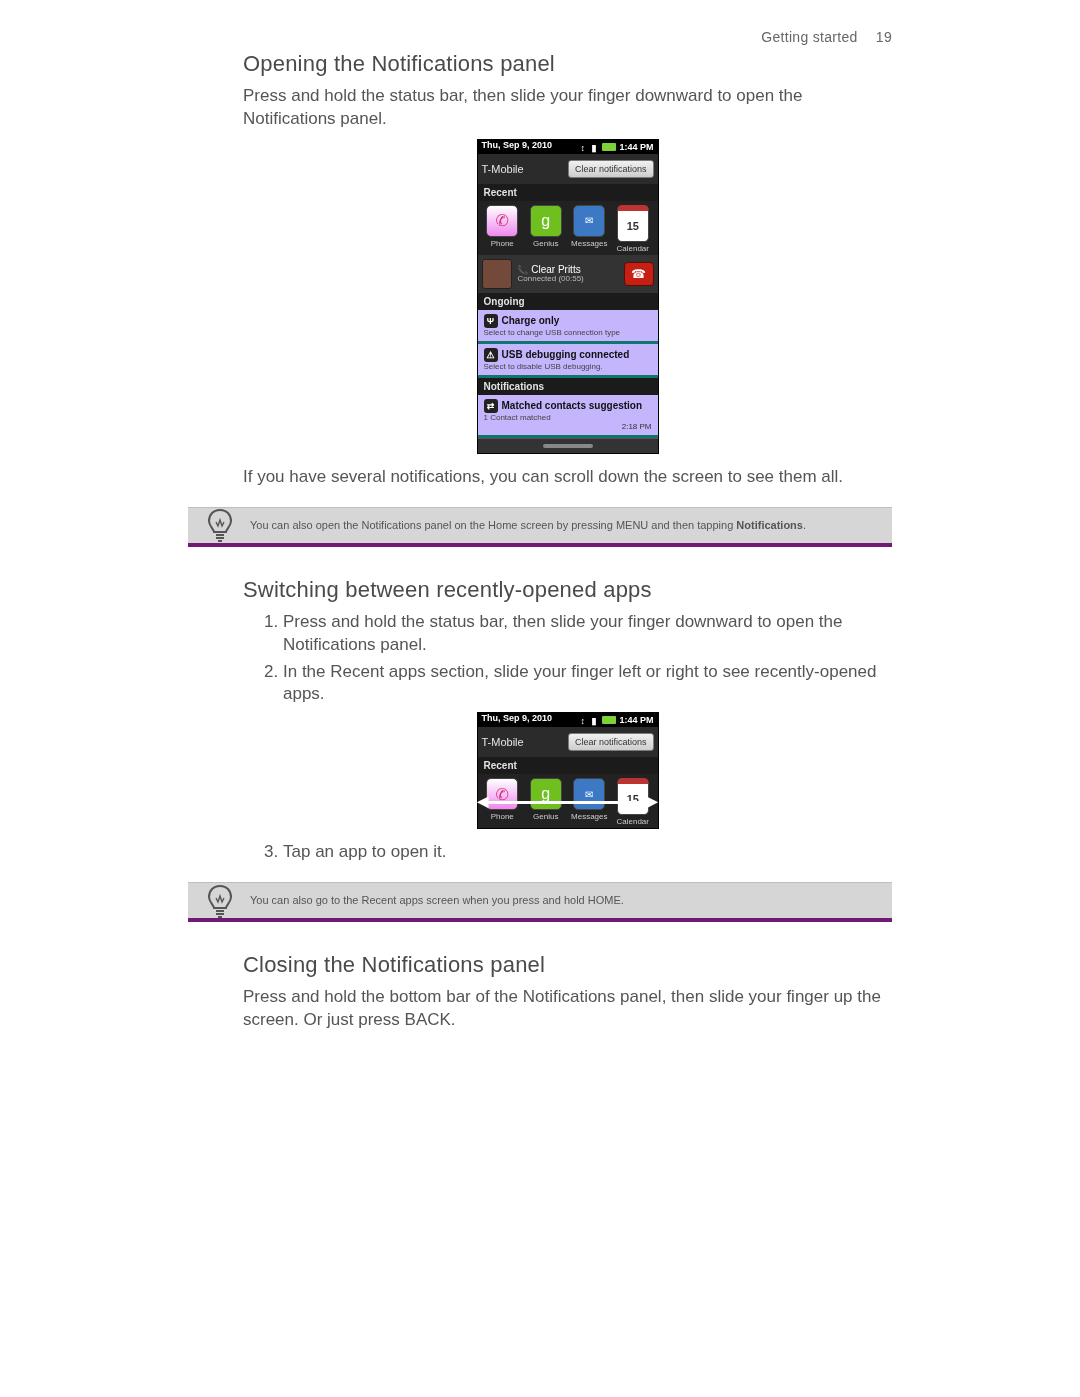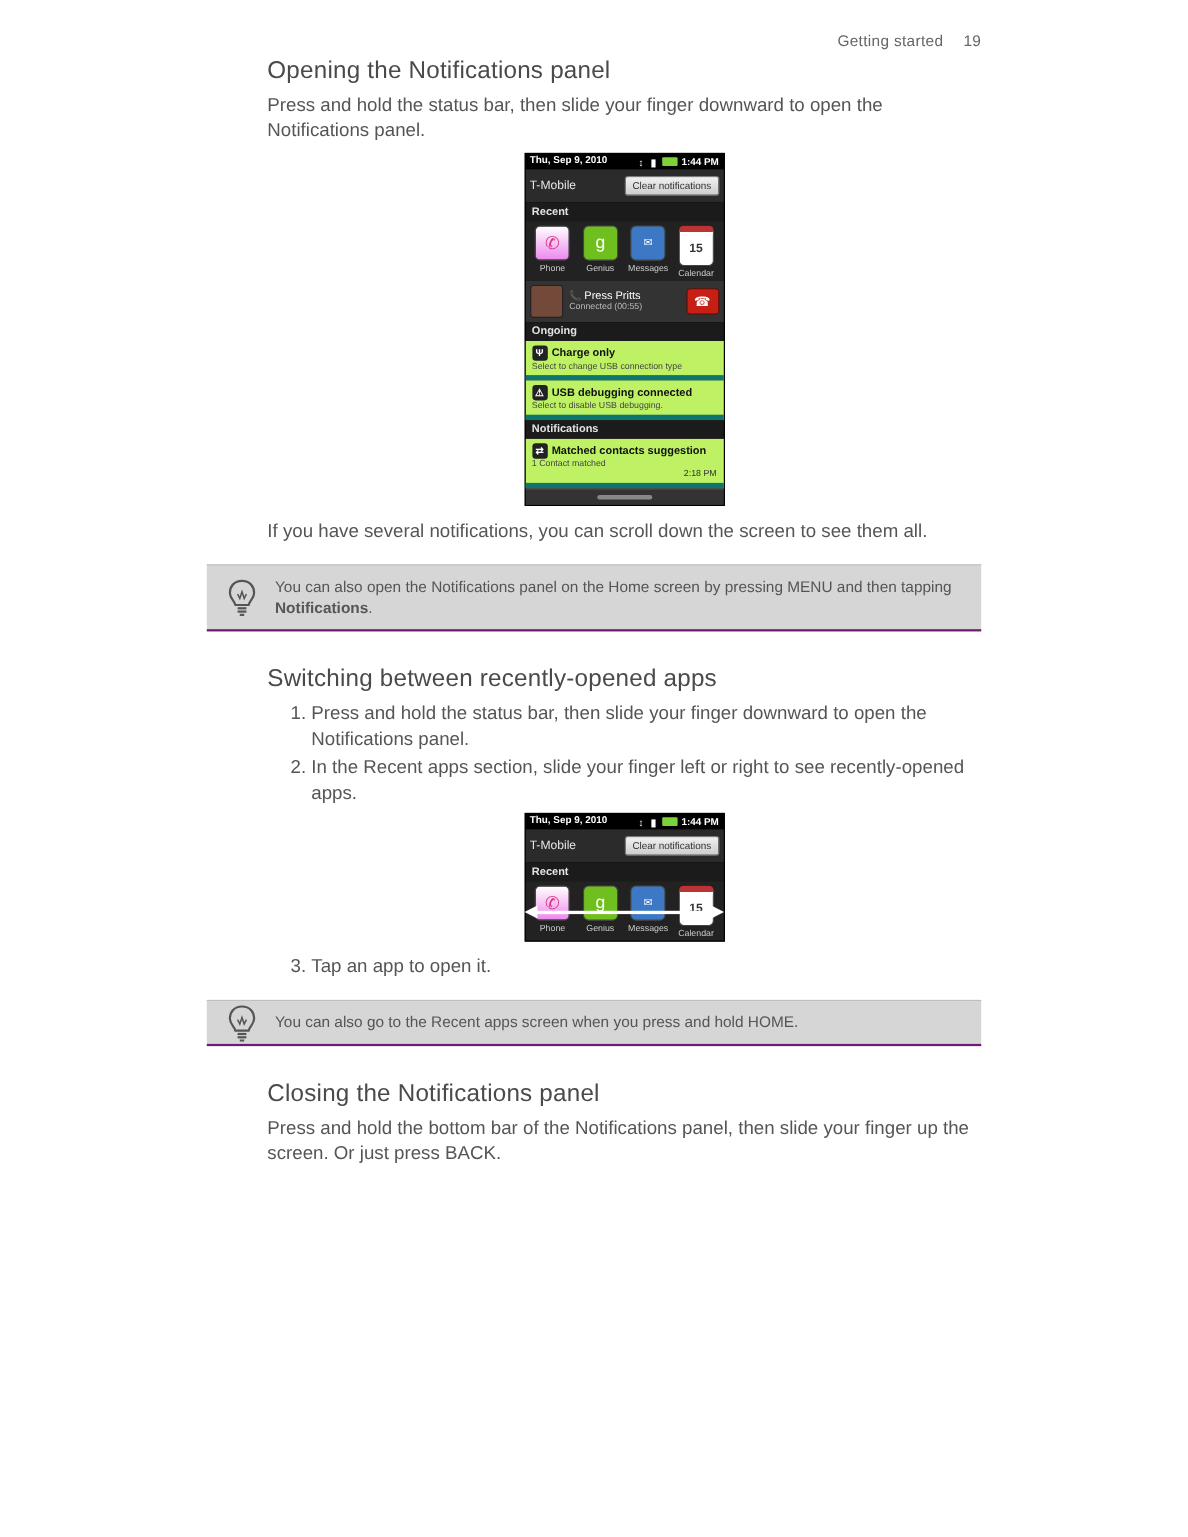--- a/index.html
+++ b/index.html
@@ -62,25 +62,25 @@
     font-weight: 600;
   }
 
   
   .tip {
     position: relative;
     left: -55px;           
     width: calc(100% + 55px);
     background: #d6d6d6;
     border-top: 1px solid #bfbfbf;
-    border-bottom: 2px solid #701a75;
+    border-bottom: 4px solid #701a75;
     padding: 10px 24px 10px 62px;
     box-sizing: border-box;
     margin: 18px 0 30px 0;
-    font-size: 14px;
+    font-size: 11px;
     line-height: 1.35;
     color: #555;
   }
   .tip svg {
     position: absolute;
     left: 18px;
     top: 50%;
     transform: translateY(-50%);
   }
 
@@ -188,23 +188,23 @@
     width: 28px;
     height: 22px;
     background: #c62015;
     border: 1px solid #5a0c07;
     border-radius: 4px;
     color: #fff;
     display:flex;align-items:center;justify-content:center;
     font-size: 12px;
   }
   .notif-white {
-    background: #bef264;
+    background: #c4b5fd;
     padding: 4px 6px;
-    border-bottom: 5px solid #0f766e;
+    border-bottom: 3px solid #0f766e;
   }
   .notif-white .t1 { font-size: 10px; font-weight: bold; color: #111; }
   .notif-white .t1 .badge {
     display:inline-block;width:14px;height:14px;background:#222;color:#fff;font-size:9px;
     border-radius:3px;text-align:center;line-height:14px;margin-right:4px;vertical-align:middle;
   }
   .notif-white .t2 { font-size: 8px; color: #444; }
   .notif-white.row-flex { display:flex;flex-direction:column; }
   .notif-white.row-flex .col {flex:1;}
   .notif-white .time { font-size: 8px; color:#333; align-self:flex-end; }
@@ -280,21 +280,21 @@
         <div class="app-tile">
           <div class="cube" style="background:#fff;color:#333;font-size:11px;font-weight:bold;border-top:6px solid #b33;">
               <span>15</span>
             </div>
           <span>Calendar</span>
         </div>
       </div>
       <div class="call-row">
         <div class="avatar"></div>
         <div class="call-txt">
-          <div class="nm">Press Pritts</div>
+          <div class="nm">Clear Pritts</div>
           <div class="sub">Connected (00:55)</div>
         </div>
         <div class="endcall">☎</div>
       </div>
       <div class="section-label">Ongoing</div>
       <div class="notif-white">
         <div class="t1"><span class="badge">Ψ</span><span>Charge only</span></div>
         <div class="t2">Select to change USB connection type</div>
       </div>
       <div class="notif-white">

